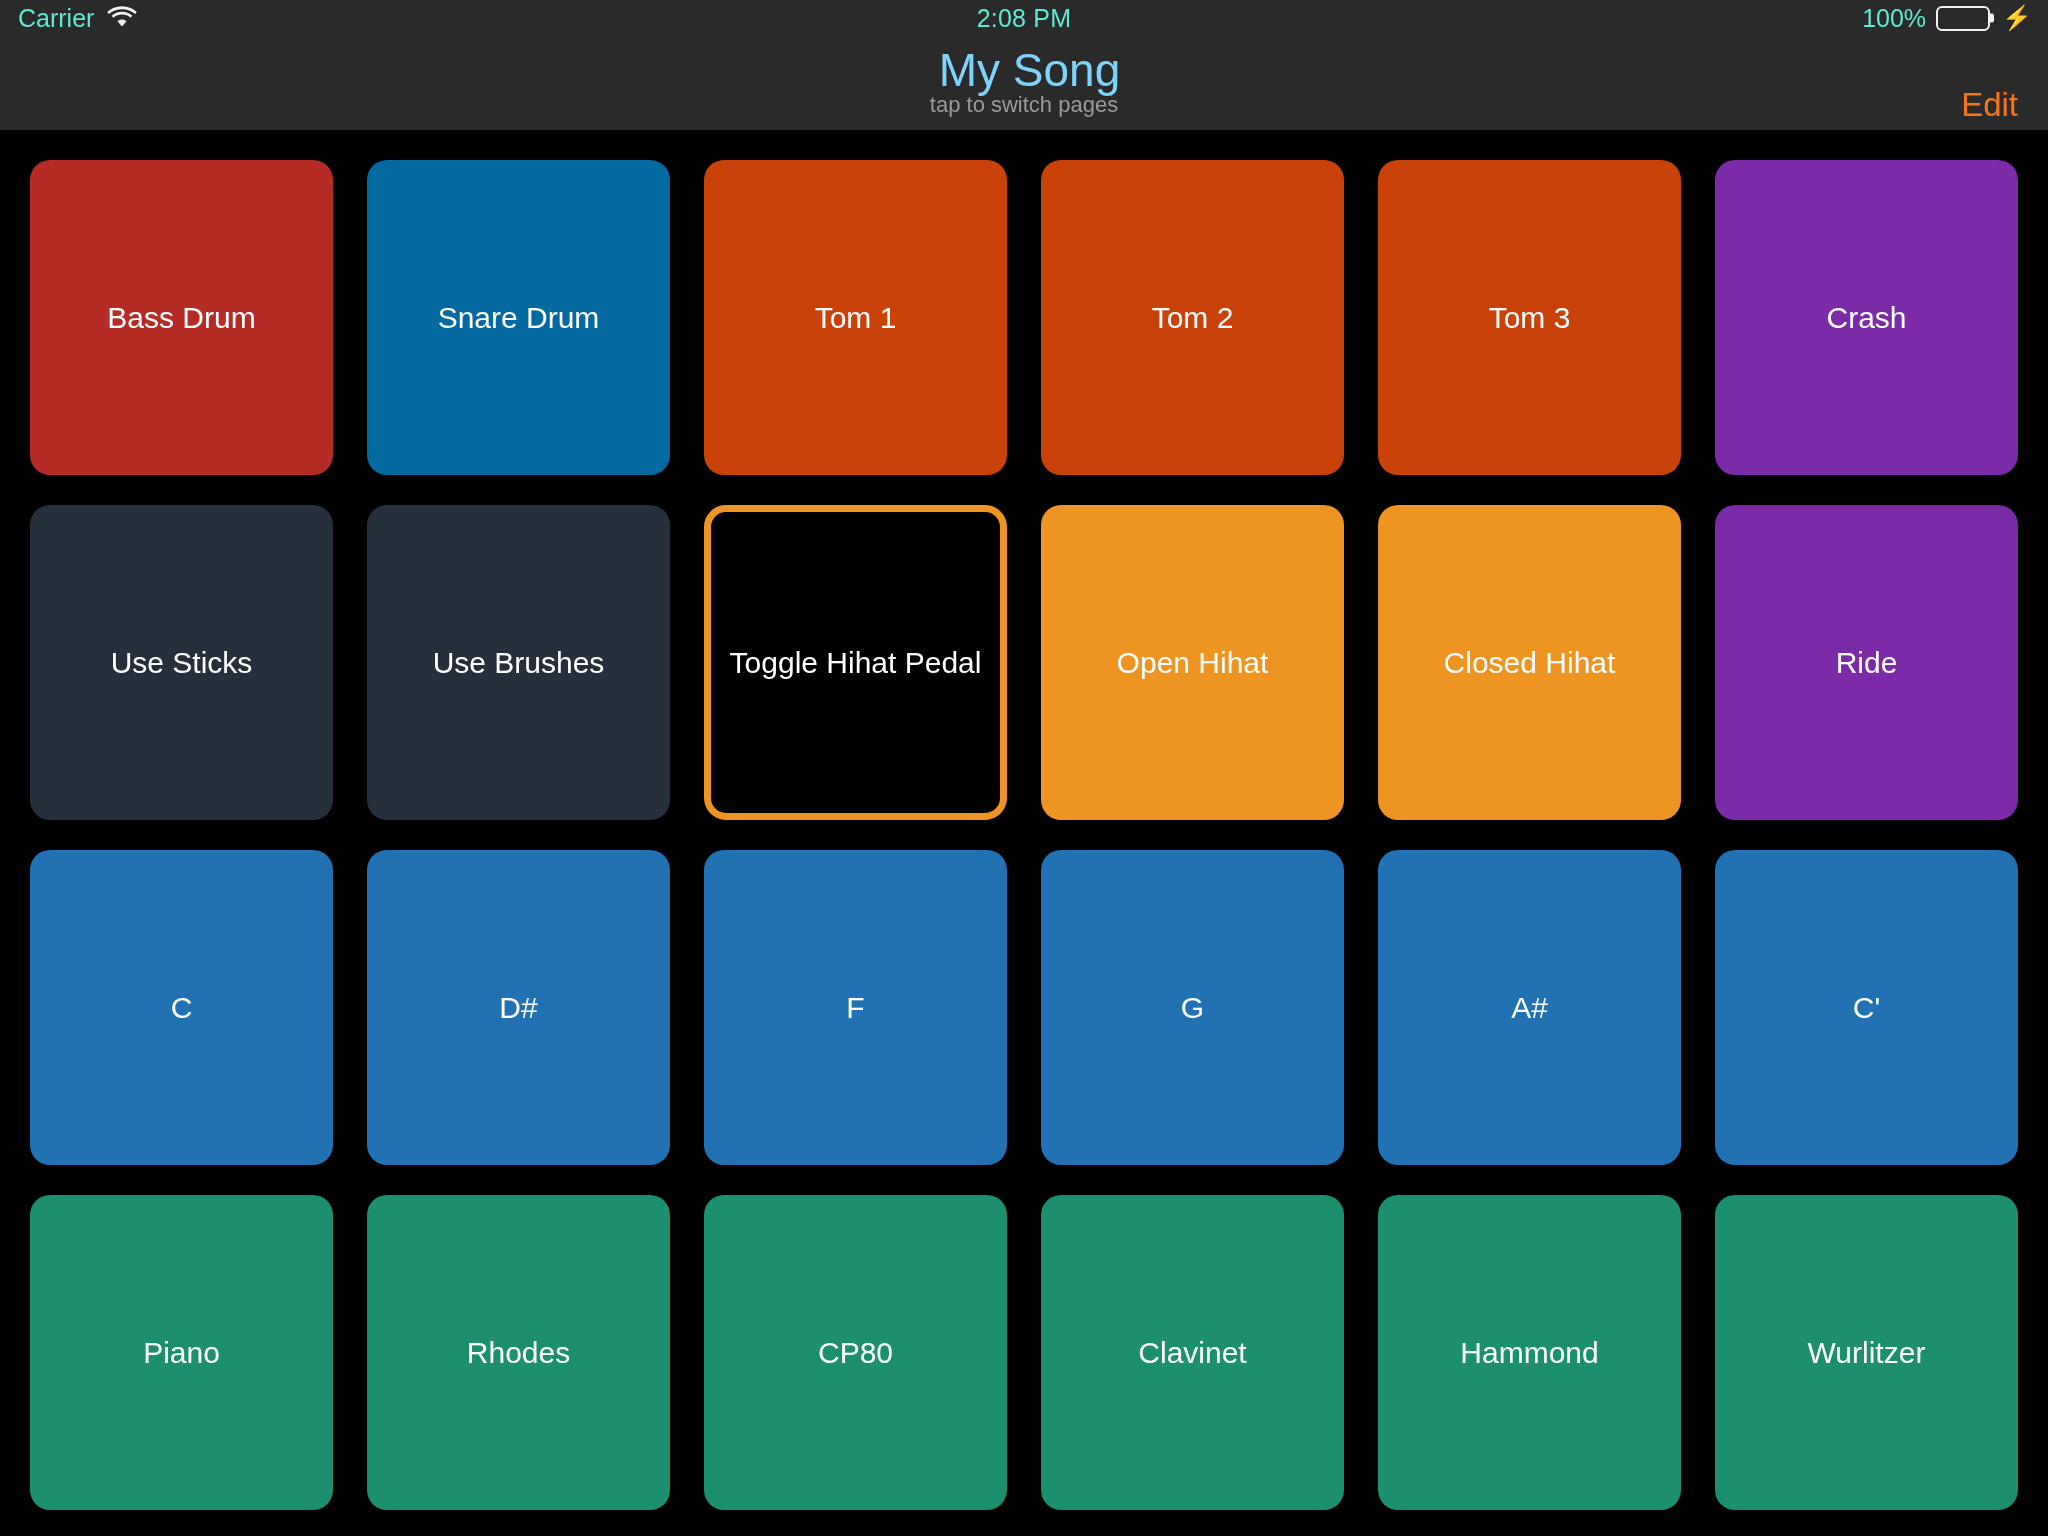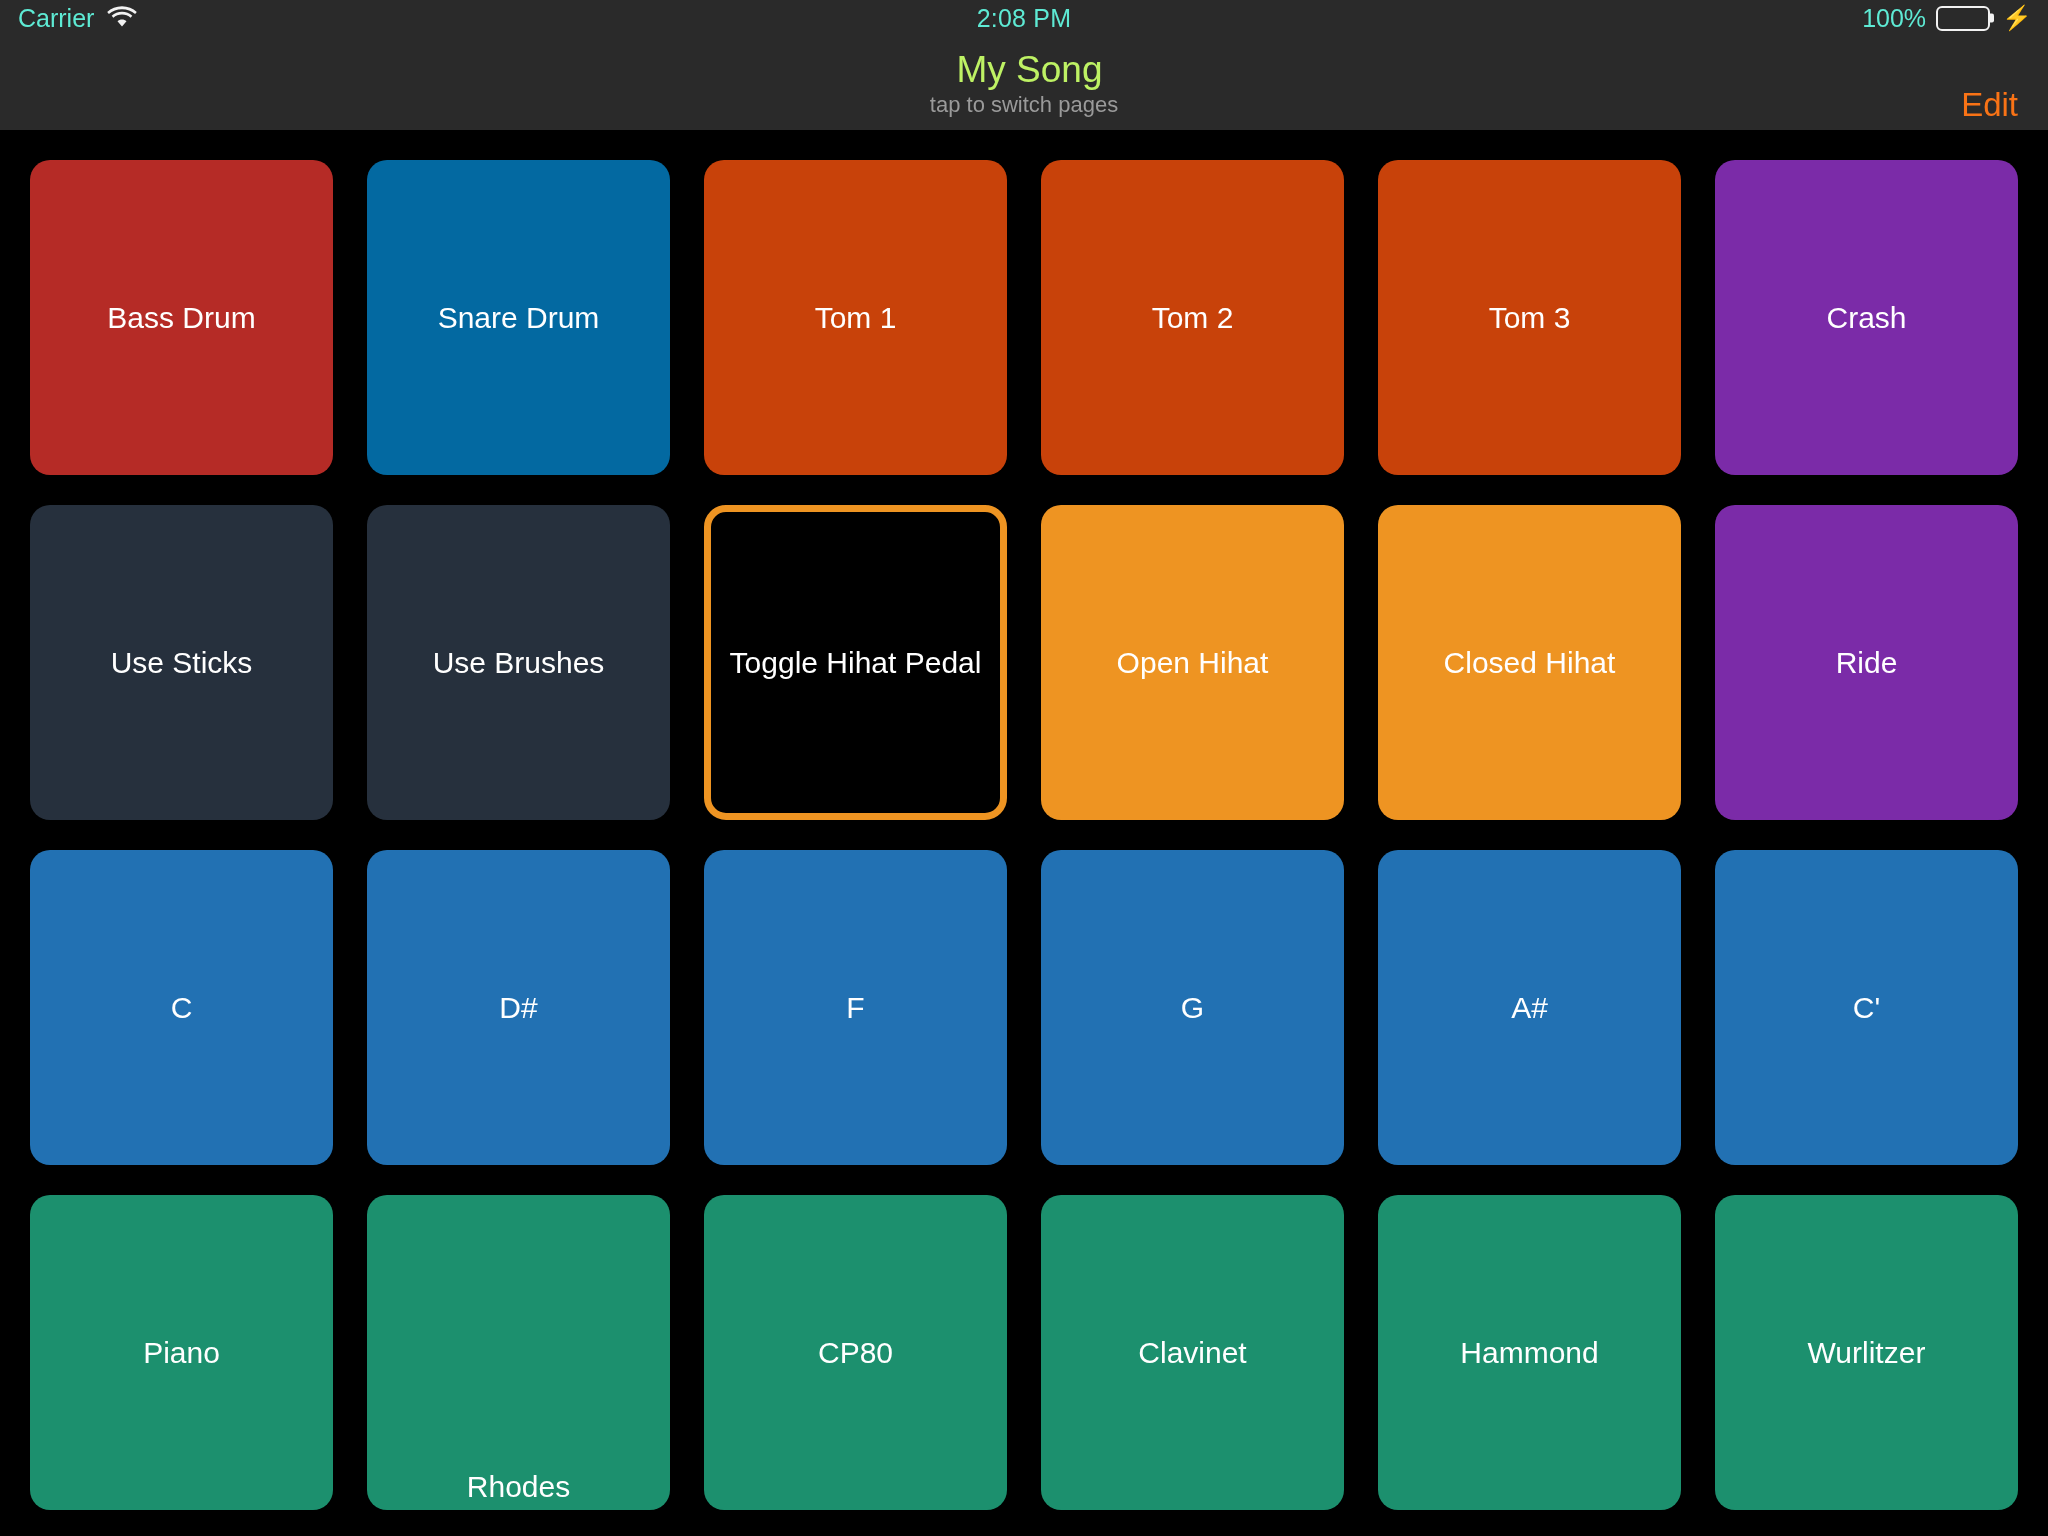--- a/index.html
+++ b/index.html
@@ -59,21 +59,21 @@
   .nav-bar{
     position:absolute; top:36px; left:0;
     width:2048px; height:94px;
     background:#2a2a2a;
   }
   .nav-title-wrap{
     position:absolute; left:0; width:2048px; top:14px;
     text-align:center;
   }
   .nav-title{
-    color:#bef264; font-size:37px; font-weight:400;
+    color:#7dd3fc; font-size:46px; font-weight:400;
     line-height:40px;
     margin-left:11px;
   }
   .nav-subtitle{
     color:#9a9a9a; font-size:22px; font-weight:400;
     line-height:26px; margin-top:2px;
   }
   .edit-button{
     position:absolute; right:30px; top:50px;
     color:#f97316; font-size:33px;
@@ -200,21 +200,21 @@
     </div>
     <div class="pad small-label" style="background: rgb(34, 113, 179);">
       <span>A#</span>
     </div>
     <div class="pad small-label" style="background: rgb(34, 113, 179);">
       <span>C'</span>
     </div>
     <div class="pad" style="background: rgb(28, 144, 110);">
       <span>Piano</span>
     </div>
-    <div class="pad" style="background: rgb(28, 144, 110); align-items: flex-end;">
+    <div class="pad" style="background: rgb(28, 144, 110);">
       <span>Rhodes</span>
     </div>
     <div class="pad" style="background: rgb(28, 144, 110);">
       <span>CP80</span>
     </div>
     <div class="pad" style="background: rgb(28, 144, 110);">
       <span>Clavinet</span>
     </div>
     <div class="pad" style="background: rgb(28, 144, 110);">
       <span>Hammond</span>

